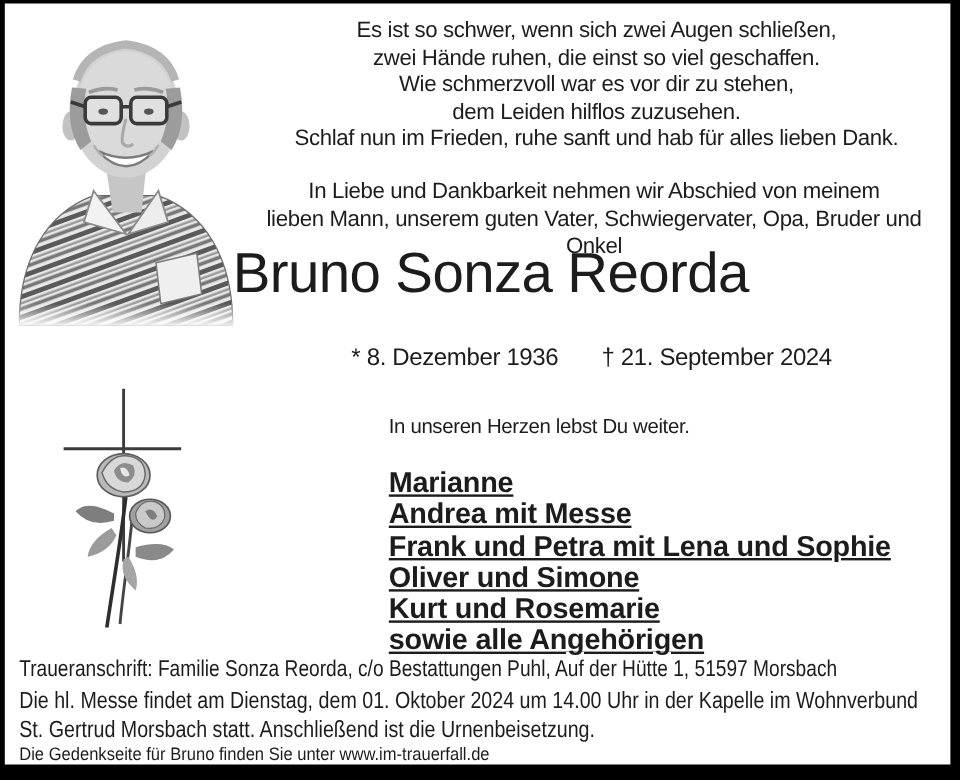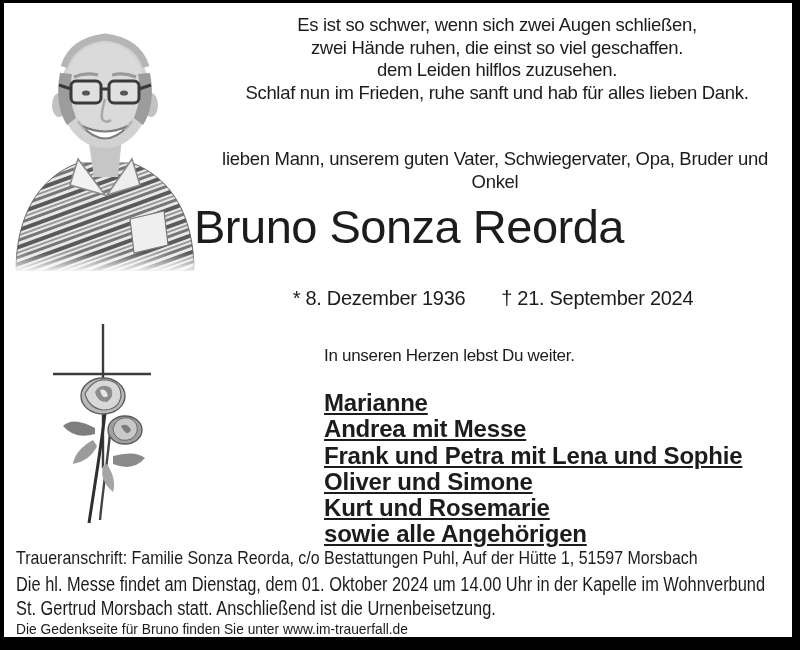--- a/index.html
+++ b/index.html
@@ -90,25 +90,27 @@
       <path d="M70,117 Q93,142 116,117 Q93,128 70,117 Z" fill="#ffffff" stroke="#7c7c7c" stroke-width="2"></path>
       <path d="M66,112 q5,8 8,9 M120,112 q-5,8 -8,9" stroke="#b0b0b0" stroke-width="2" fill="none"></path>
 
       <rect x="0" y="190" width="186" height="72" fill="url(#fade)"></rect>
     </svg>
   </div>
 
   <div class="abs poem">
     <div>Es ist so schwer, wenn sich zwei Augen schließen,</div>
     <div>zwei Hände ruhen, die einst so viel geschaffen.</div>
+    <div>Wie schmerzvoll war es vor dir zu stehen,</div>
     <div>dem Leiden hilflos zuzusehen.</div>
     <div>Schlaf nun im Frieden, ruhe sanft und hab für alles lieben Dank.</div>
   </div>
 
   <div class="abs intro">
+    <div>In Liebe und Dankbarkeit nehmen wir Abschied von meinem</div>
     <div>lieben Mann, unserem guten Vater, Schwiegervater, Opa, Bruder und Onkel</div>
   </div>
 
   <h1 class="abs name">Bruno Sonza Reorda</h1>
 
   <div class="abs dates">
     <span>* 8. Dezember 1936</span>
     <span>† 21. September 2024</span>
   </div>
 

